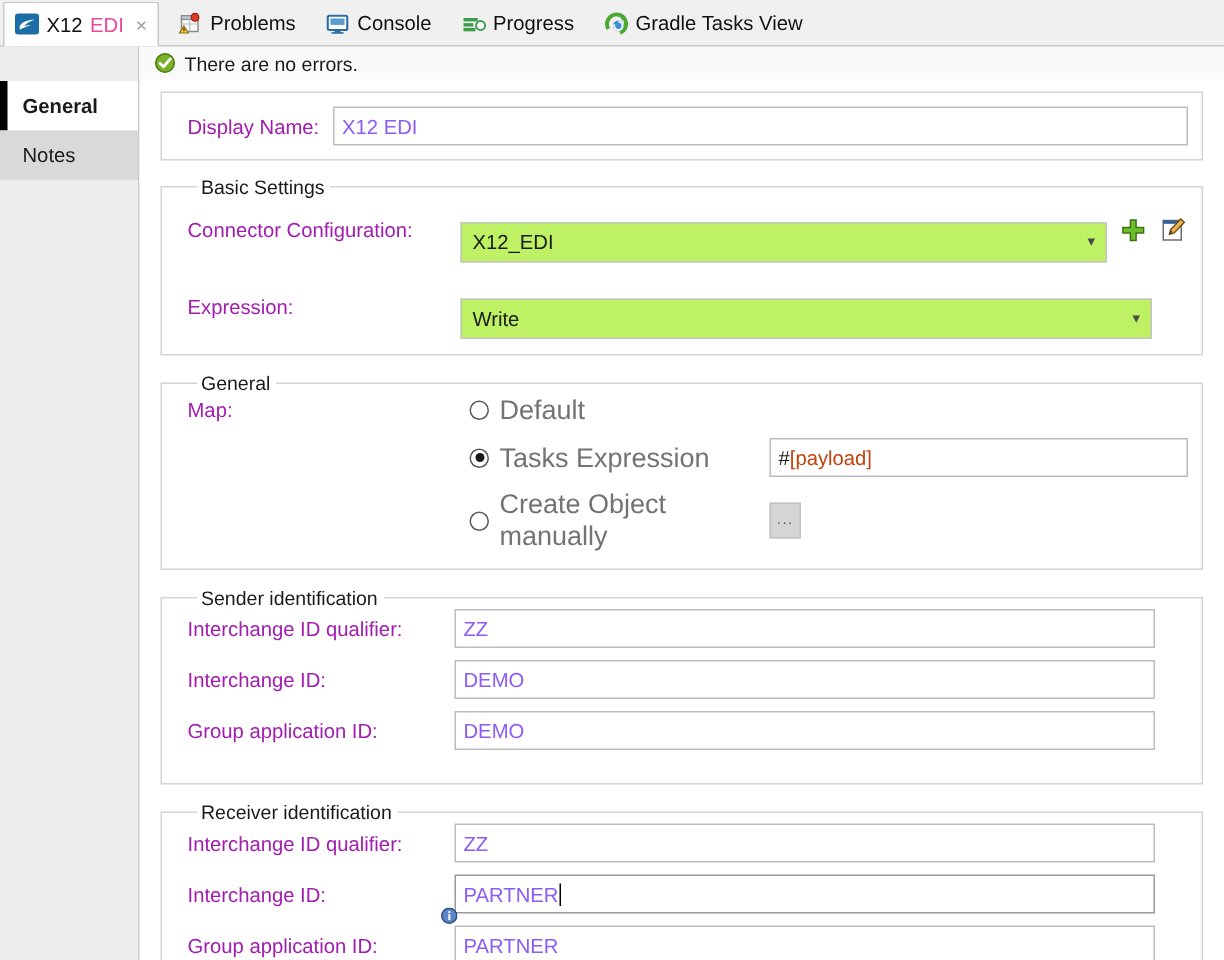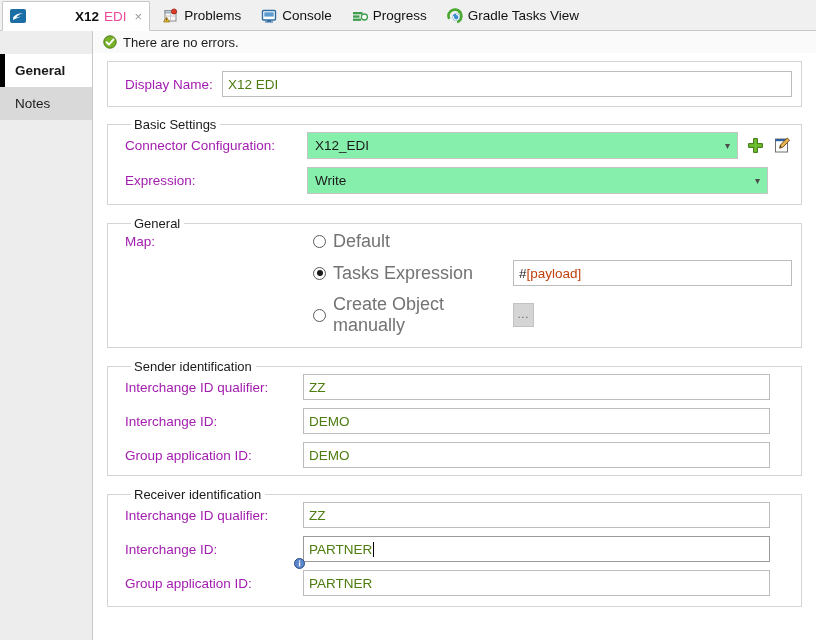--- a/index.html
+++ b/index.html
@@ -40,21 +40,21 @@
   .tab.active {
     background: #ffffff;
     border: 1px solid #c8c8c8;
     border-bottom: 1px solid #ffffff;
     border-top-left-radius: 2px;
     border-top-right-radius: 2px;
     margin-bottom: -1px;
     z-index: 2;
     height: 30px;
   }
-  .tab-label-x12 { font-weight: 700; margin-left: 44px; }
+  .tab-label-x12 { font-weight: 400; }
   .tab-label-edi { color: #ec4899; }
   .tab-close {
     color: #9a9a9a;
     font-size: 13px;
     margin-left: 3px;
     line-height: 1;
   }
   .tab-icon { display: inline-flex; align-items: center; justify-content: center; width: 16px; height: 16px; flex: none; }
 
   
@@ -156,21 +156,21 @@
 
   
   .txt {
     flex: 1;
     min-width: 0;
     height: 26px;
     border: 1px solid #bcbcbc;
     background: #ffffff;
     font-family: "Liberation Sans", sans-serif;
     font-size: 13.5px;
-    color: #4d7c0f;
+    color: #8b5cf6;
     padding: 0 5px;
     box-sizing: border-box;
     display: flex;
     align-items: center;
     outline: none;
   }
   .txt.focused { border-color: #9a9a9a; }
   .caret {
     display: inline-block;
     width: 1px;
@@ -178,28 +178,29 @@
     background: #000;
     margin-left: 1px;
   }
 
   
   .combo {
     flex: 1;
     min-width: 0;
     height: 27px;
     border: 1px solid #c4c4c4;
-    background: #86efac;
+    background: #bef264;
     font-size: 13.5px;
     color: #1a1a1a;
     padding: 0 7px;
     box-sizing: border-box;
     display: flex;
     align-items: center;
     justify-content: space-between;
+    margin-top: 16px;
   }
   .chev { color: #4a4a4a; font-size: 10px; line-height: 1; }
 
   
   .radio-wrap { display: flex; align-items: center; gap: 7px; }
   .radio {
     width: 13px; height: 13px;
     border: 1.4px solid #5a5a5a;
     border-radius: 50%;
     background: #ffffff;
@@ -430,21 +431,21 @@
                 <span class="radio"></span>
                 <span class="radio-label">Create Object manually</span>
               </div>
               <div class="ellipsis-btn">...</div>
             </div>
 
           </div>
         </div>
       </fieldset>
 
-      <fieldset class="groupbox" style="padding-bottom:7px;">
+      <fieldset class="groupbox" style="padding-bottom:22px;">
         <legend>Sender identification</legend>
 
         <div class="row">
           <span class="lbl lbl-w-ident">Interchange ID qualifier:</span>
           <div class="txt" style="margin-right:22px;">
             <span>ZZ</span>
           </div>
         </div>
 
         <div class="row">

